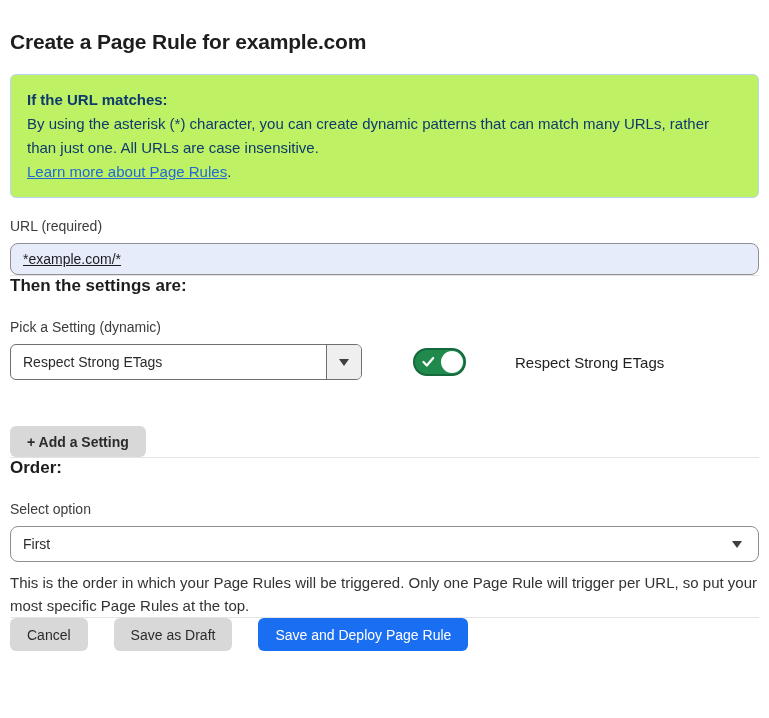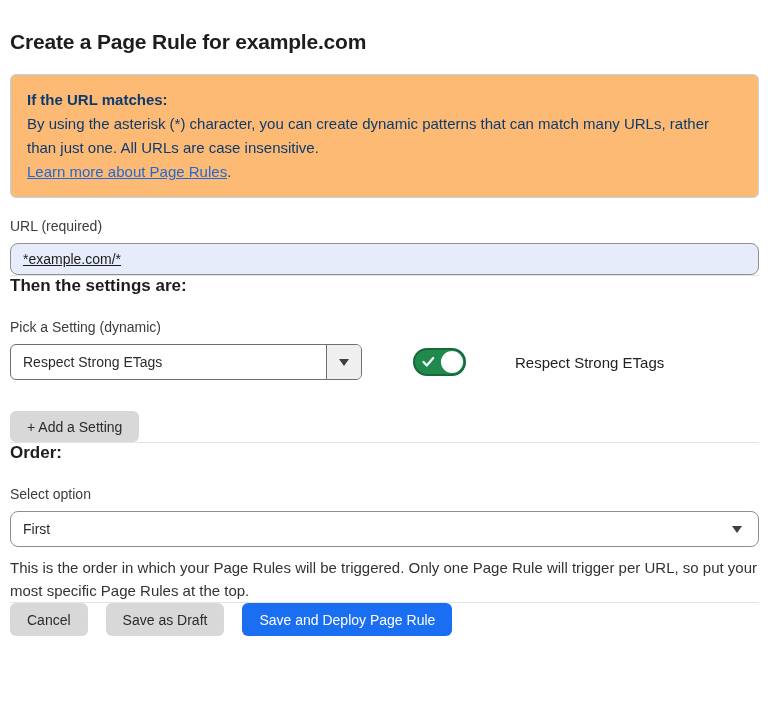--- a/index.html
+++ b/index.html
@@ -14,21 +14,21 @@
   h1.page-title {
     font-size: 21px;
     font-weight: 700;
     letter-spacing: -0.2px;
     margin: 20px 0 20px 0;
     color: #1d1d1f;
   }
 
   
   .info-box {
-    background: #fdba74;
+    background: #bef264;
     border: 1px solid #b9d4ef;
     border-radius: 6px;
     padding: 13px 16px;
     color: #0e3a6d;
     font-size: 15px;
     line-height: 24px;
     margin-bottom: 20px;
   }
   .info-heading { font-weight: 700; }
   .info-link { color: #2269d3; text-decoration: underline; cursor: pointer; }
@@ -144,21 +144,21 @@
     font-family: "Liberation Sans", "DejaVu Sans", sans-serif;
     font-size: 14px;
     height: 33px;
     padding: 0 17px;
     border: none;
     border-radius: 6px;
     cursor: pointer;
   }
   .btn.gray { background: #d8d8d8; color: #2b2b2b; }
   .btn.primary { background: #1a6ef2; color: #ffffff; }
-  .add-btn { margin-top: 31px; height: 31px; }
+  .add-btn { margin-top: 46px; height: 31px; font-weight: bold; }
 
   
   .order-select {
     width: 100%;
     height: 36px;
     border: 1px solid #8e8e8e;
     border-radius: 8px;
     background: #ffffff;
     display: flex;
     align-items: center;
@@ -168,21 +168,21 @@
     color: #2b2b2b;
     cursor: pointer;
   }
   .order-desc {
     margin-top: 9px;
     font-size: 15px;
     line-height: 23px;
     color: #333333;
   }
 
-  .actions { display: flex; gap: 18px; }
+  .actions { display: flex; gap: 26px; }
 </style>
 </head>
 <body>
 
 <div class="page">
 
   <h1 class="page-title">Create a Page Rule for example.com</h1>
 
   <div class="info-box">
     <p class="info-heading">If the URL matches:</p>

